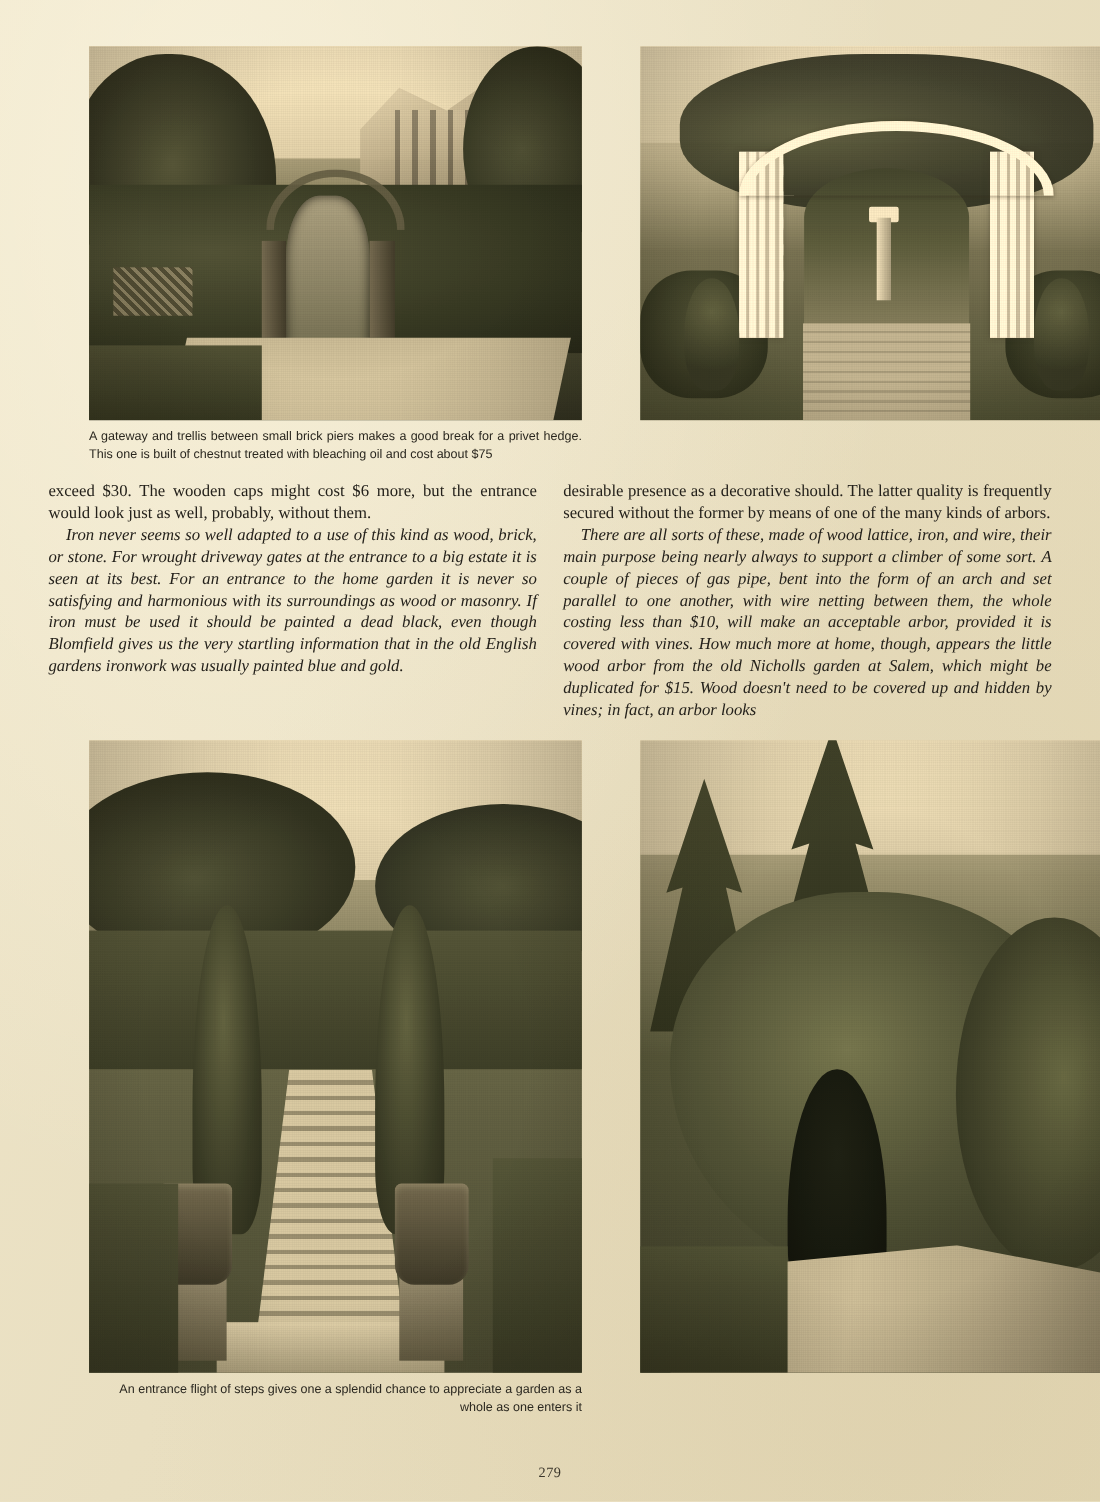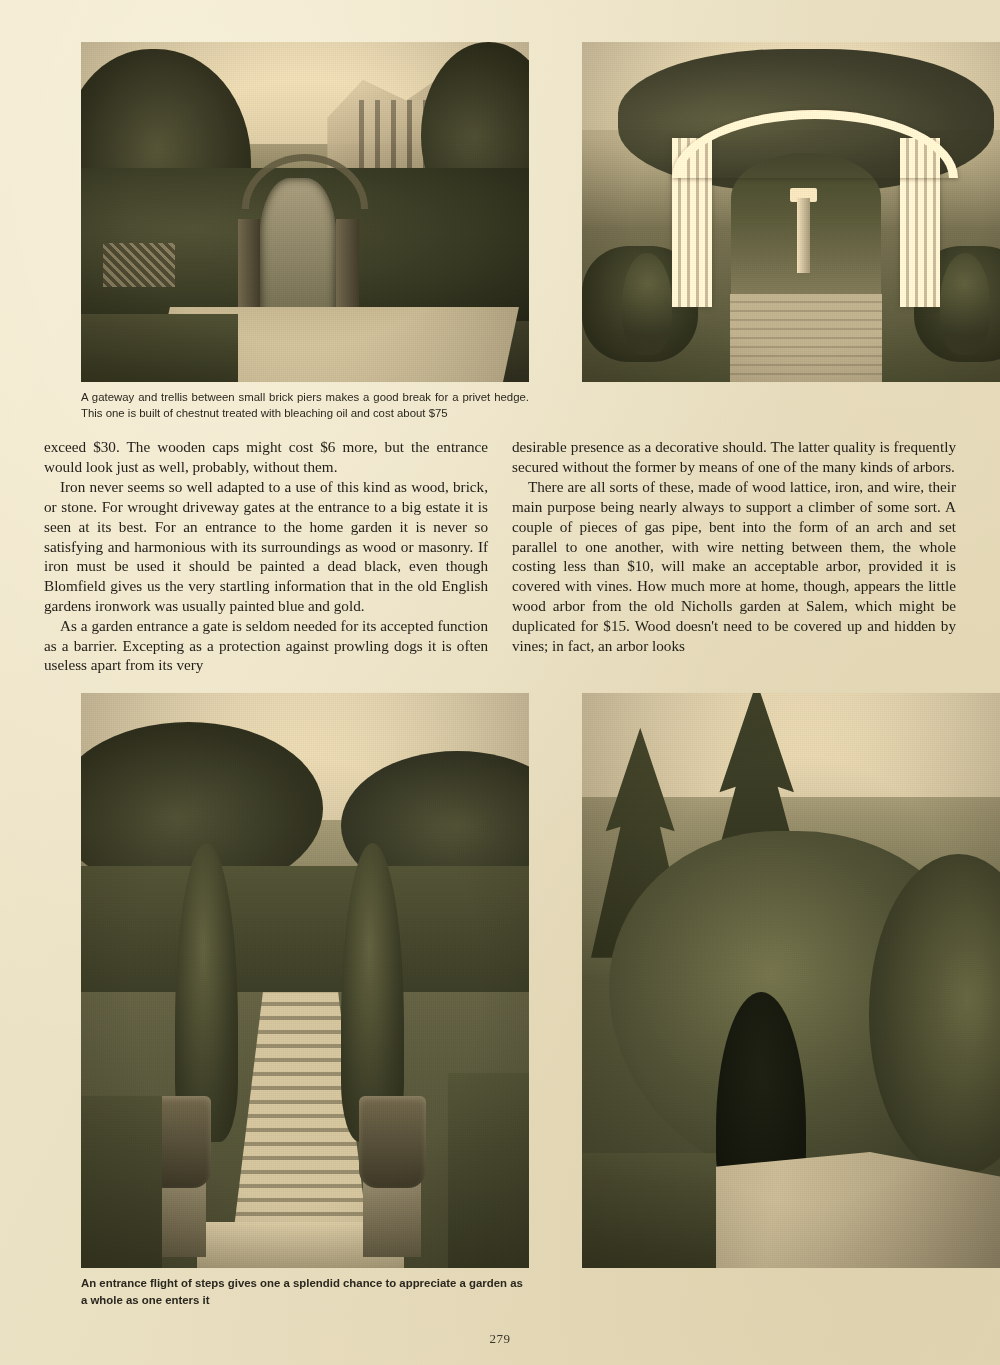--- a/index.html
+++ b/index.html
@@ -49,39 +49,39 @@
   .photo.bottom { height: 575px; }
 
   .caption {
     font-family: "Liberation Sans", sans-serif;
     font-size: 11.4px;
     line-height: 1.42;
     color: #2a271f;
     margin-top: 7px;
     text-align: justify;
   }
-  .caption.center { text-align: left; font-weight: bold; }
+  .caption.center { text-align: right; }
 
   
   .text-row {
     display: flex;
     justify-content: space-between;
     margin-top: 16px;
   }
   .text-col { width: 444px; }
   .text-col p {
     margin: 0;
     font-size: 15.2px;
     line-height: 1.305;
     text-align: justify;
     text-indent: 0;
     color: #24211b;
     font-family: "Liberation Serif", serif;
   }
-  .text-col p.indent { text-indent: 16px; }
+  .text-col p.indent { text-indent: 16px; font-style: italic; }
 
   .page-number {
     position: absolute;
     left: 0;
     right: 0;
     bottom: 18px;
     text-align: center;
     font-family: "Liberation Serif", serif;
     font-size: 13px;
     color: #3a352a;
@@ -391,21 +391,20 @@
         </div>
       </div>
 
     </div>
 
     <div class="text-row">
 
       <div class="text-col">
         <p>exceed $30.  The wooden caps might cost $6 more, but the entrance would look just as well, probably, without them.</p>
         <p class="indent">Iron never seems so well adapted to a use of this kind as wood, brick, or stone.  For wrought driveway gates at the entrance to a big estate it is seen at its best.  For an entrance to the home garden it is never so satisfying and harmonious with its surroundings as wood or masonry.  If iron must be used it should be painted a dead black, even though Blomfield gives us the very startling information that in the old English gardens ironwork was usually painted blue and gold.</p>
-        <p class="indent">As a garden entrance a gate is seldom needed for its accepted function as a barrier.  Excepting as a protection against prowling dogs it is often useless apart from its very</p>
       </div>
 
       <div class="text-col">
         <p>desirable presence as a decorative should.  The latter quality is frequently secured without the former by means of one of the many kinds of arbors.</p>
         <p class="indent">There are all sorts of these, made of wood lattice, iron, and wire, their main purpose being nearly always to support a climber of some sort.  A couple of pieces of gas pipe, bent into the form of an arch and set parallel to one another, with wire netting between them, the whole costing less than $10, will make an acceptable arbor, provided it is covered with vines.  How much more at home, though, appears the little wood arbor from the old Nicholls garden at Salem, which might be duplicated for $15.  Wood doesn't need to be covered up and hidden by vines; in fact, an arbor looks</p>
       </div>
 
     </div>
 
     <div class="photo-row" style="margin-top:18px;">

